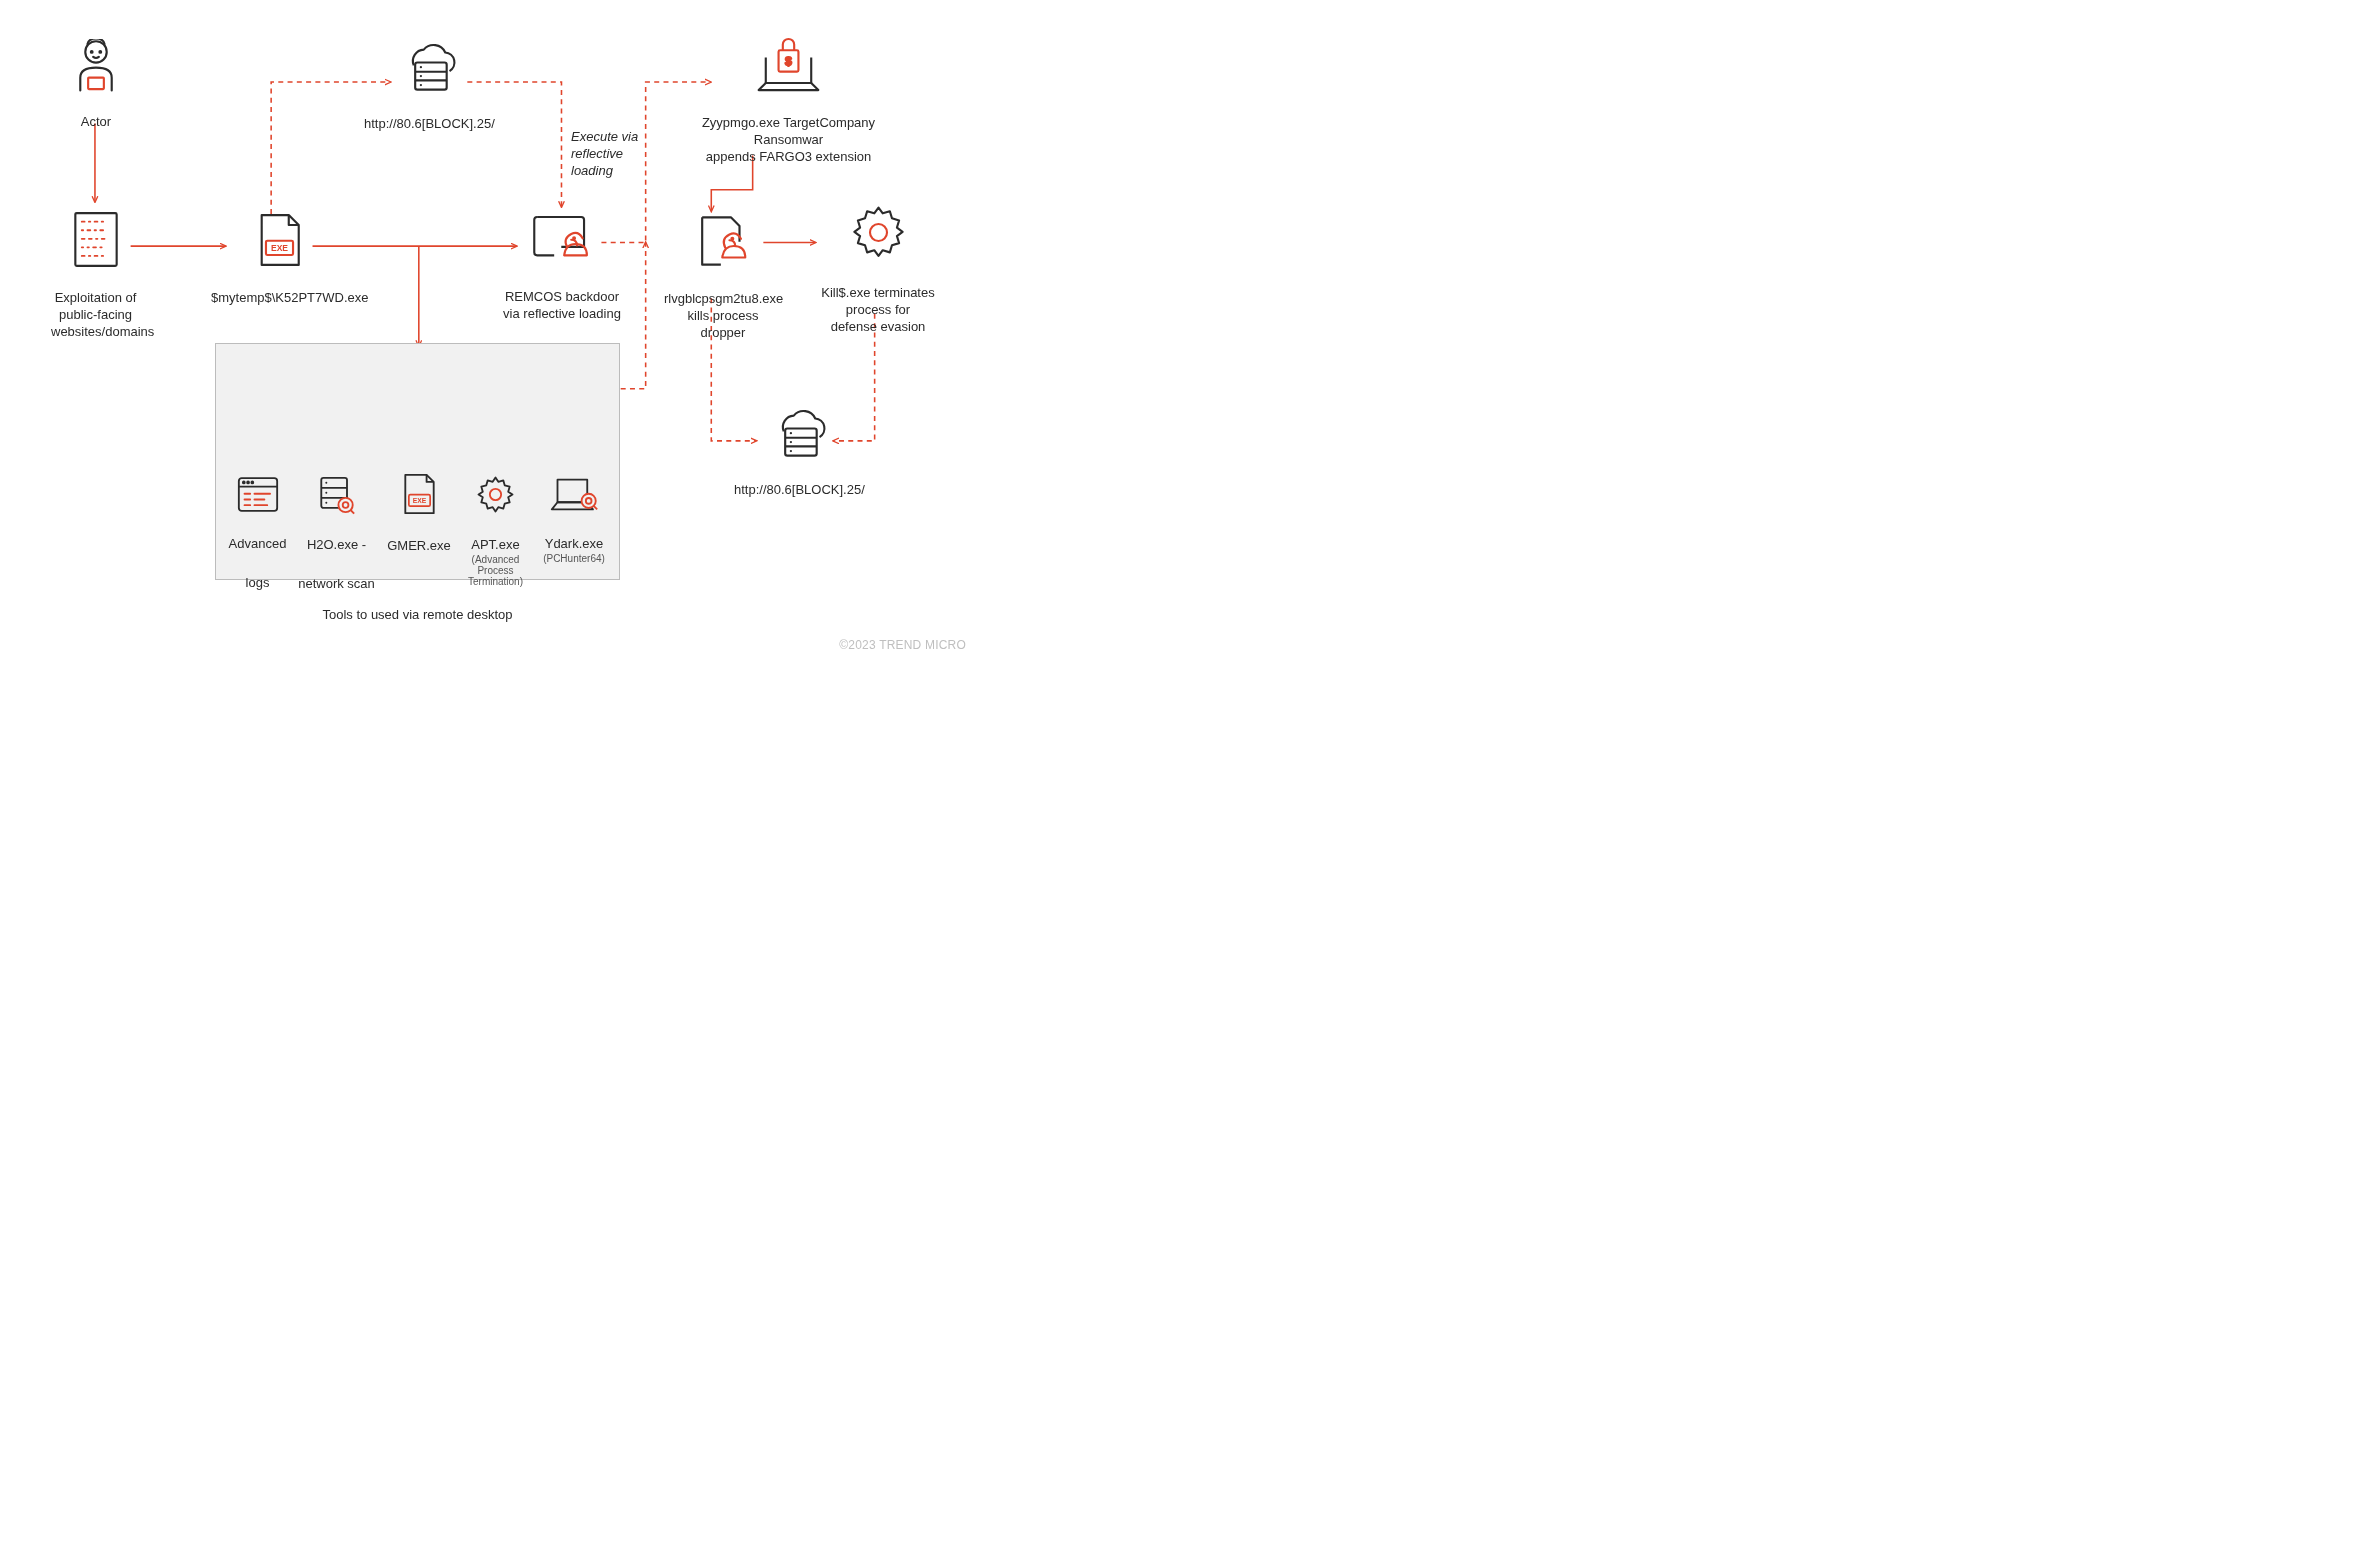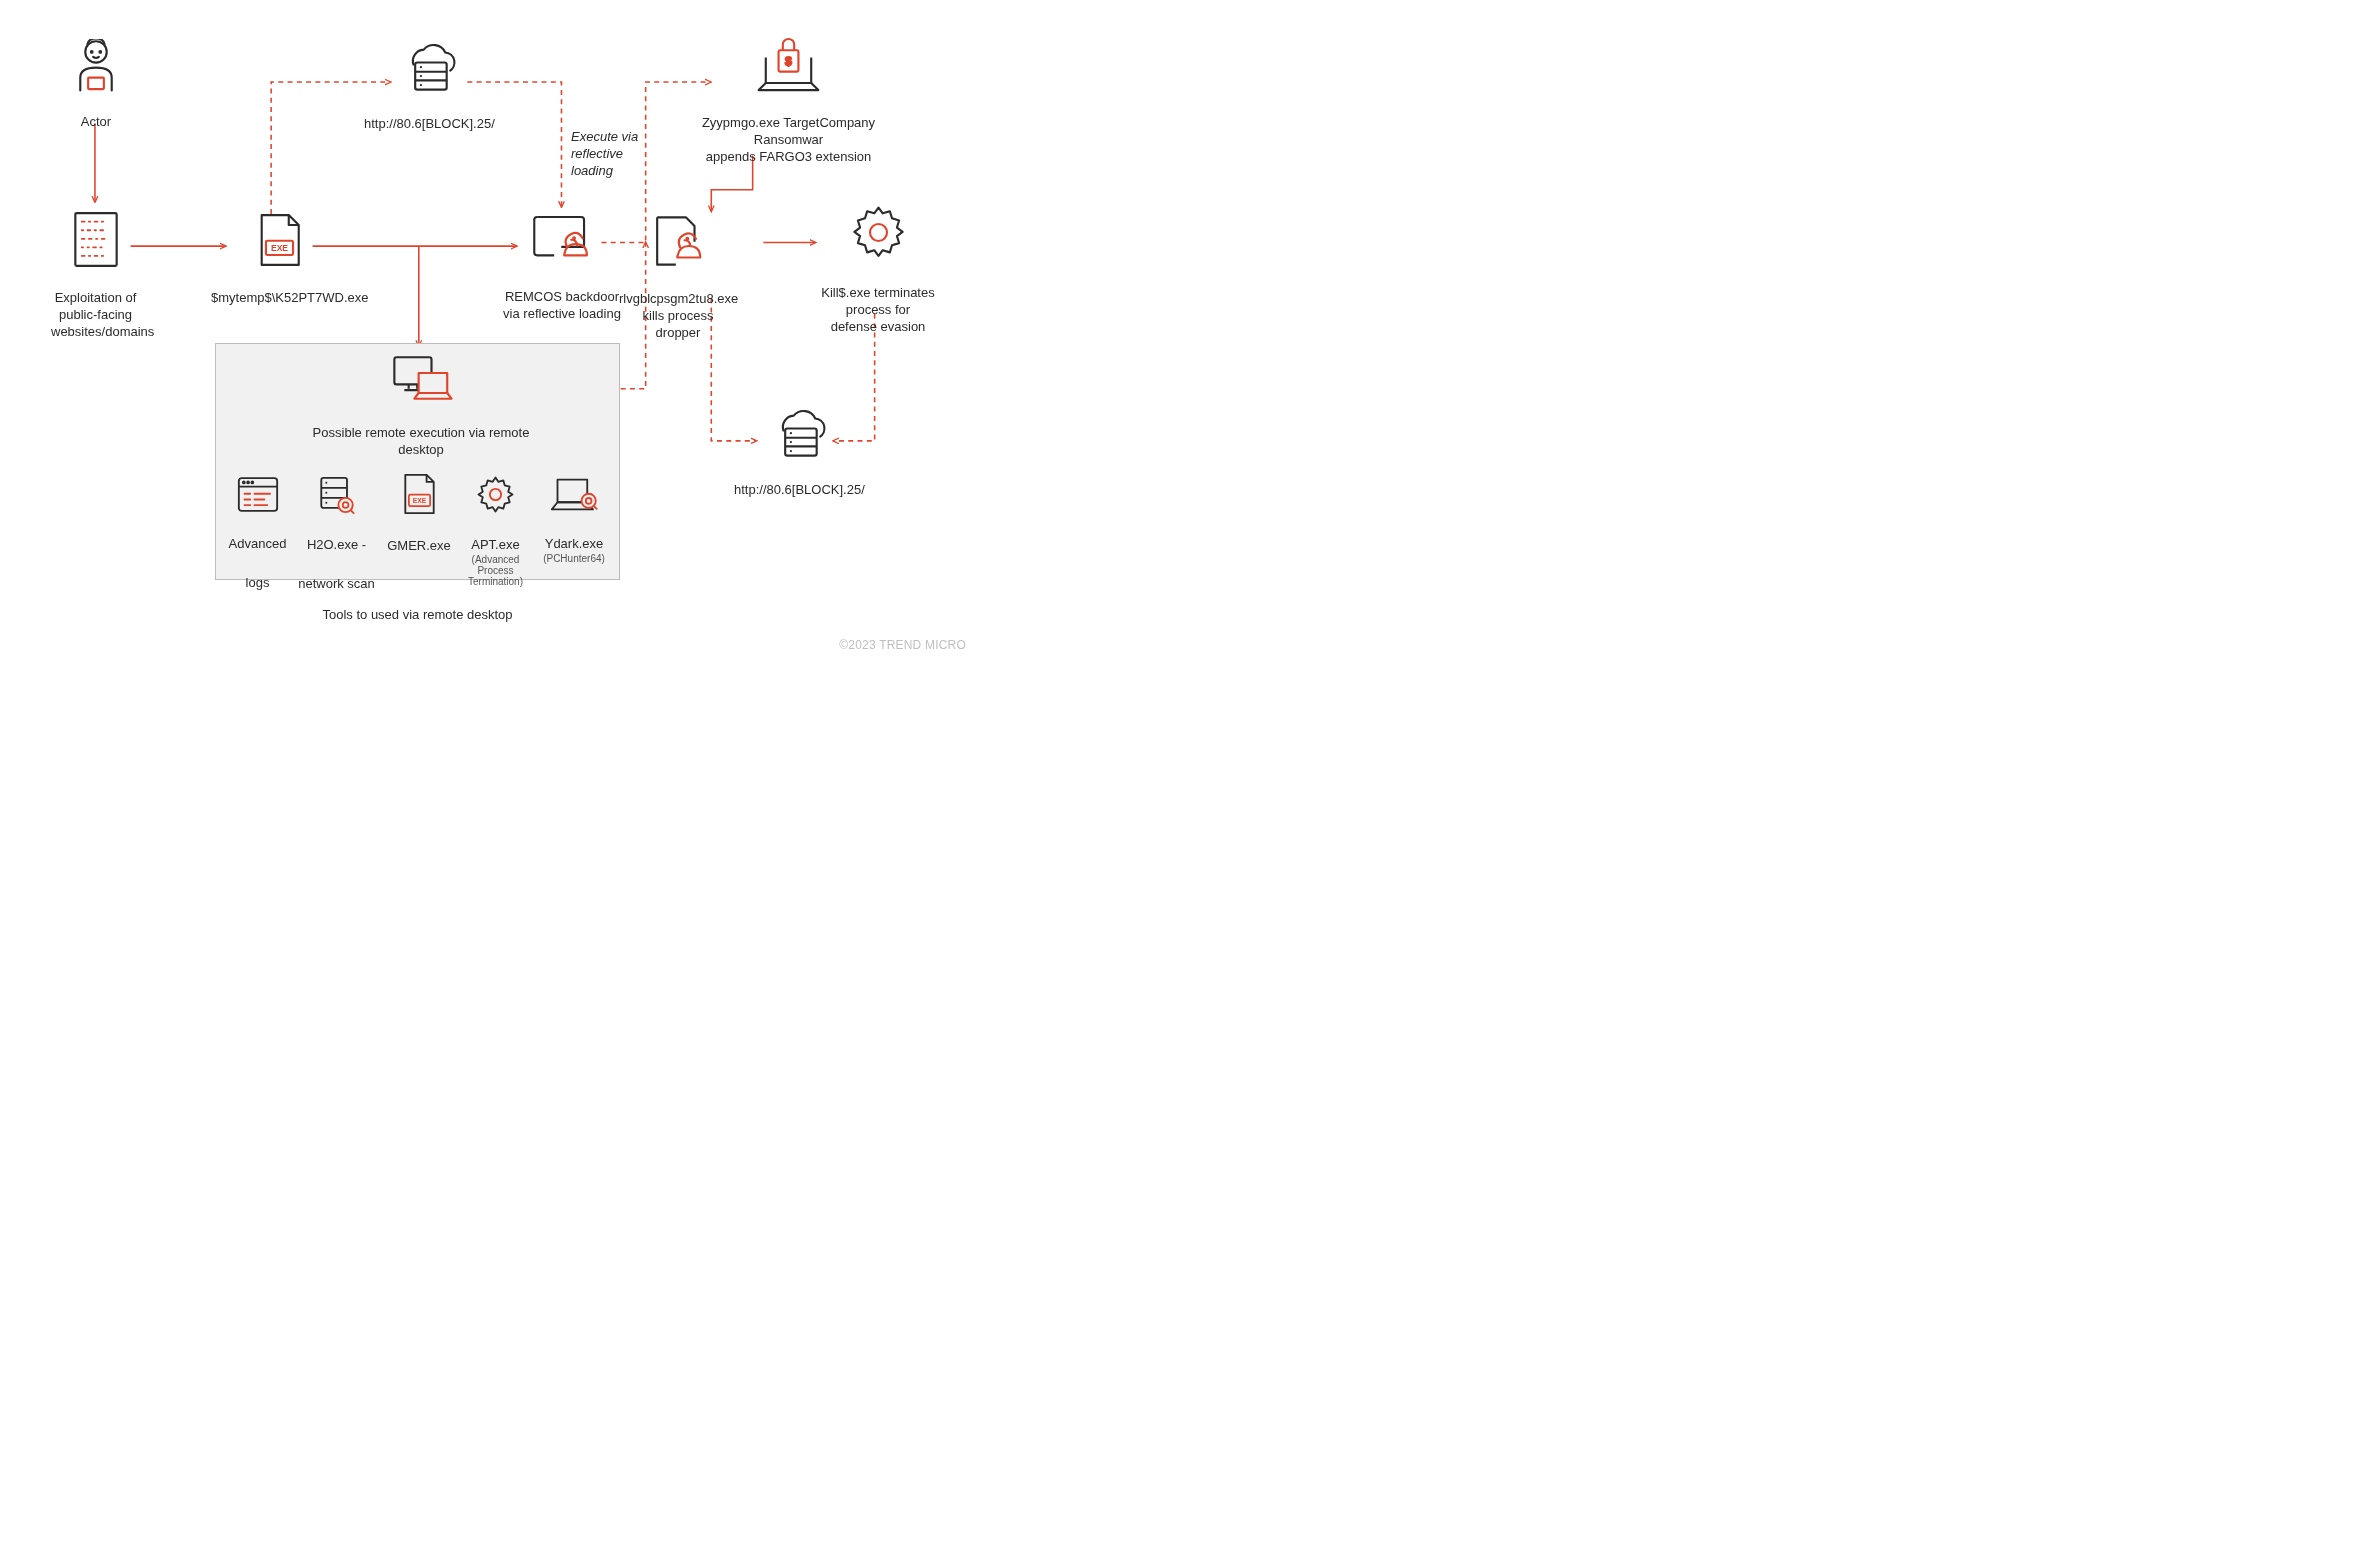--- a/index.html
+++ b/index.html
@@ -177,21 +177,21 @@
     <g fill="none" stroke="#e0452c" stroke-width="3" stroke-linejoin="round">
       <rect x="36" y="20" width="28" height="30" rx="2"></rect>
       <path d="M42,20 V12 a8,8 0 0 1 16,0 V20"></path>
       <text x="50" y="41" text-anchor="middle" font-size="16" fill="#e0452c" font-family="Arial">$</text>
     </g>
   </svg>
   <div class="label" style="white-space:pre-line">Zyypmgo.exe TargetCompany Ransomwar
 appends FARGO3 extension</div>
 </div>
 
-<div class="node" style="left:619px; top:213px; width:118px;">
+<div class="node" style="left:664px; top:213px; width:118px;">
   <svg width="56" height="56" viewBox="0 0 78 78">
     <g fill="none" stroke="#2b2b2b" stroke-width="3" stroke-linejoin="round">
       <path d="M10,6 H50 L62,18 V40"></path>
       <path d="M10,6 V72 H36"></path>
     </g>
     <g fill="none" stroke="#e0452c" stroke-width="3" stroke-linejoin="round" stroke-linecap="round">
       <path d="M42,48 q-6,-12 6,-18 q10,-5 16,6"></path>
       <path d="M48,38 q8,0 8,8"></path>
       <path d="M38,62 q2,-16 16,-16 q16,0 16,16 Z"></path>
       <circle cx="52" cy="36" r="1.3" fill="#e0452c"></circle>
@@ -224,33 +224,20 @@
     </g>
     <g fill="#2b2b2b">
           <circle cx="32" cy="36.5" r="1.6"></circle>
           <circle cx="32" cy="49" r="1.6"></circle>
           <circle cx="32" cy="61.5" r="1.6"></circle>
         </g>
   </svg>
   <div class="label">http://80.6[BLOCK].25/</div>
 </div>
 
-<div class="node" style="left:307px; top:353px; width:228px;">
-  <svg width="69" height="50" viewBox="0 0 96 70">
-    <g fill="none" stroke="#2b2b2b" stroke-width="3" stroke-linejoin="round">
-      <rect x="10" y="6" width="52" height="38" rx="3"></rect>
-      <path d="M30,44 v6 M42,44 v6 M24,52 h24"></path>
-    </g>
-    <g fill="#f1f1f1" stroke="#e0452c" stroke-width="3" stroke-linejoin="round">
-      <path d="M44,28 H84 V56 H44 Z"></path>
-      <path d="M38,64 H90 L84,56 H44 Z"></path>
-    </g>
-  </svg>
-  <div class="label">Possible remote execution via remote desktop</div>
-</div>
 
 <div class="node" style="left:227px; top:475px; width:61px;">
   <svg width="44" height="39" viewBox="0 0 62 54">
     <g fill="none" stroke="#2b2b2b" stroke-width="2.6" stroke-linejoin="round">
       <rect x="4" y="4" width="54" height="46" rx="4"></rect>
       <path d="M4,16 H58"></path>
       <circle cx="11" cy="10" r="1.3" fill="#2b2b2b"></circle>
           <circle cx="17" cy="10" r="1.3" fill="#2b2b2b"></circle>
           <circle cx="23" cy="10" r="1.3" fill="#2b2b2b"></circle>
     </g>

